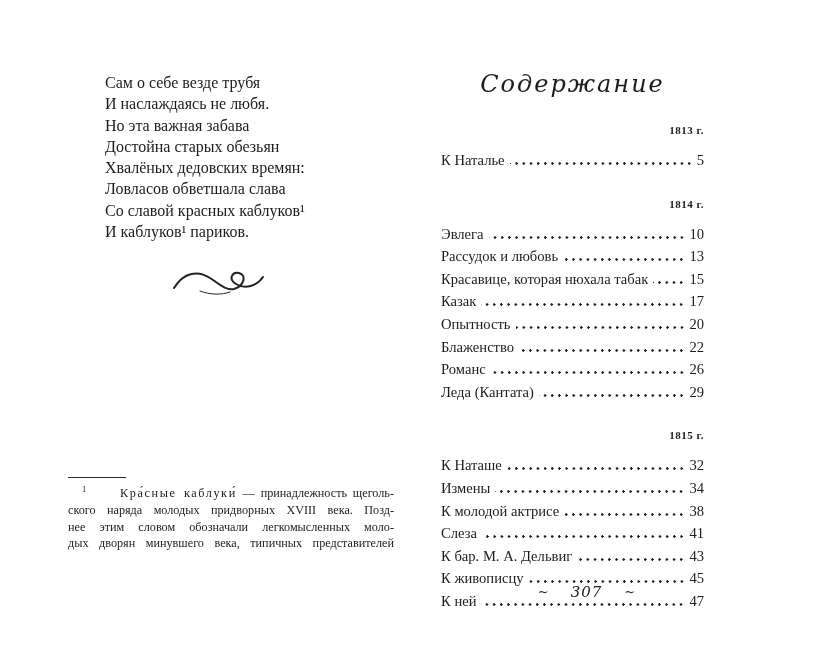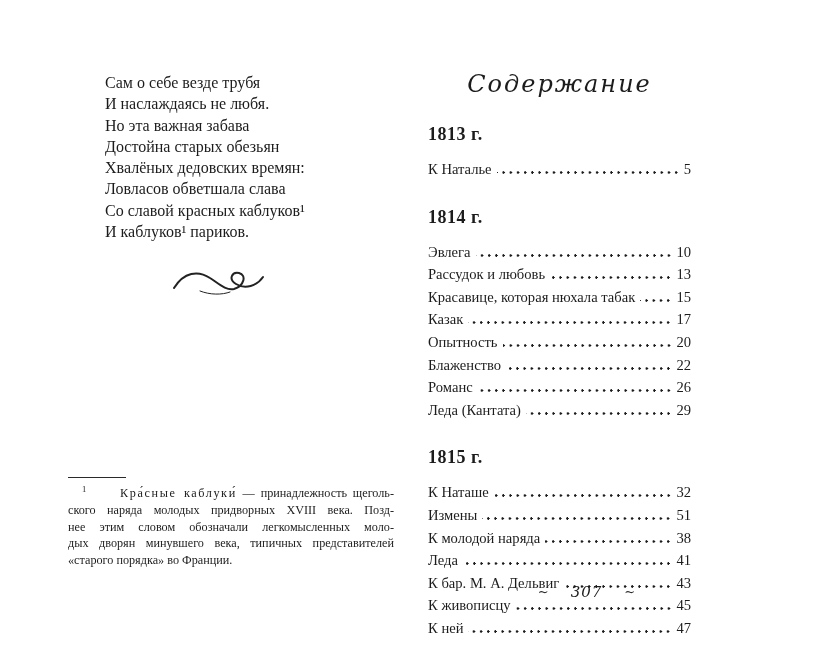--- a/index.html
+++ b/index.html
@@ -20,33 +20,33 @@
 
   .footnote { position: absolute; left: 68px; top: 477px; width: 326px; }
   .footnote-rule { width: 58px; border-top: 1px solid #2a2a2a; margin-bottom: 7px; }
   .fn-line { font-size: 12.2px; line-height: 16.8px; }
   .fn-line.justified { text-align: justify; text-align-last: justify; }
   .fn-first { padding-left: 14px; }
   .fn-marker { vertical-align: super; font-size: 8.5px; line-height: 0; }
   .fn-term { letter-spacing: 1.6px; margin-left: 28px; }
 
   
-  .right-page { position: absolute; left: 428px; top: 70px; width: 263px; }
+  .right-page { position: absolute; left: 441px; top: 70px; width: 263px; }
   .toc-title {
     text-align: center;
     font-style: italic;
     font-size: 24px;
     letter-spacing: 2px;
     font-family: "DejaVu Serif", "Liberation Serif", serif;
     margin-bottom: 10px;
   }
   .toc-section-heading {
-    text-align: left;
+    text-align: right;
     font-weight: bold;
-    font-size: 18px;
+    font-size: 11px;
     letter-spacing: 0.5px;
     margin: 26px 0 13px 0;
     font-family: Liberation Serif, serif;
   }
   .toc-row { display: flex; align-items: baseline; font-size: 14.6px; line-height: 22.6px; }
   .toc-entry-title { white-space: nowrap; }
   .leader {
     flex: 1;
     height: 3px;
     margin: 0 2px 0 5px;
@@ -93,21 +93,20 @@
 
   <div class="footnote">
     <div class="footnote-rule"></div>
     <div class="fn-line fn-first justified">
       <span class="fn-marker">1</span>
       <span class="fn-term">Кра́сные каблуки́</span><span> — принадлежность щеголь-</span>
     </div>
     <div class="fn-line justified">ского наряда молодых придворных XVIII века. Позд-</div>
     <div class="fn-line justified">нее этим словом обозначали легкомысленных моло-</div>
     <div class="fn-line justified">дых дворян минувшего века, типичных представителей</div>
-    <div class="fn-line">«старого порядка» во Франции.</div>
   </div>
 
   <div class="right-page">
     <div class="toc-title">Содержание</div>
 
     <div class="toc-section-heading">1813 г.</div>
     <div class="toc-row">
       <span class="toc-entry-title">К Наталье</span>
       <span class="leader"></span>
       <span class="toc-page-num">5</span>
@@ -157,29 +156,29 @@
 
     <div class="toc-section-heading">1815 г.</div>
     <div class="toc-row">
       <span class="toc-entry-title">К Наташе</span>
       <span class="leader"></span>
       <span class="toc-page-num">32</span>
     </div>
     <div class="toc-row">
       <span class="toc-entry-title">Измены</span>
       <span class="leader"></span>
-      <span class="toc-page-num">51</span>
-    </div>
-    <div class="toc-row">
-      <span class="toc-entry-title">К молодой наряда</span>
+      <span class="toc-page-num">34</span>
+    </div>
+    <div class="toc-row">
+      <span class="toc-entry-title">К молодой актрисе</span>
       <span class="leader"></span>
       <span class="toc-page-num">38</span>
     </div>
     <div class="toc-row">
-      <span class="toc-entry-title">Леда</span>
+      <span class="toc-entry-title">Слеза</span>
       <span class="leader"></span>
       <span class="toc-page-num">41</span>
     </div>
     <div class="toc-row">
       <span class="toc-entry-title">К бар. М. А. Дельвиг</span>
       <span class="leader"></span>
       <span class="toc-page-num">43</span>
     </div>
     <div class="toc-row">
       <span class="toc-entry-title">К живописцу</span>

